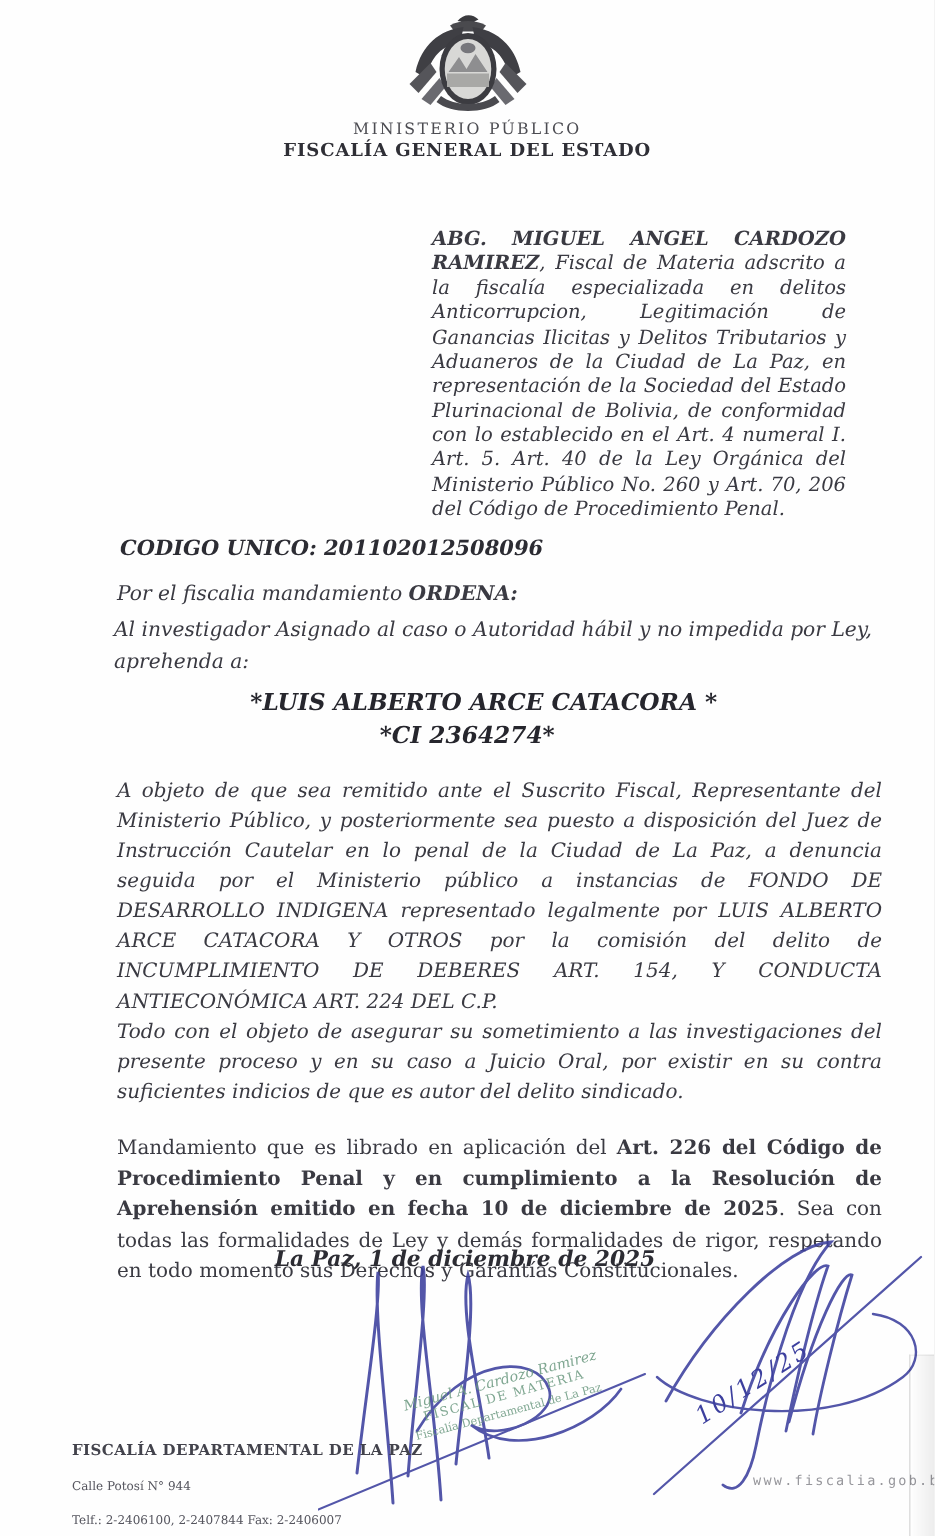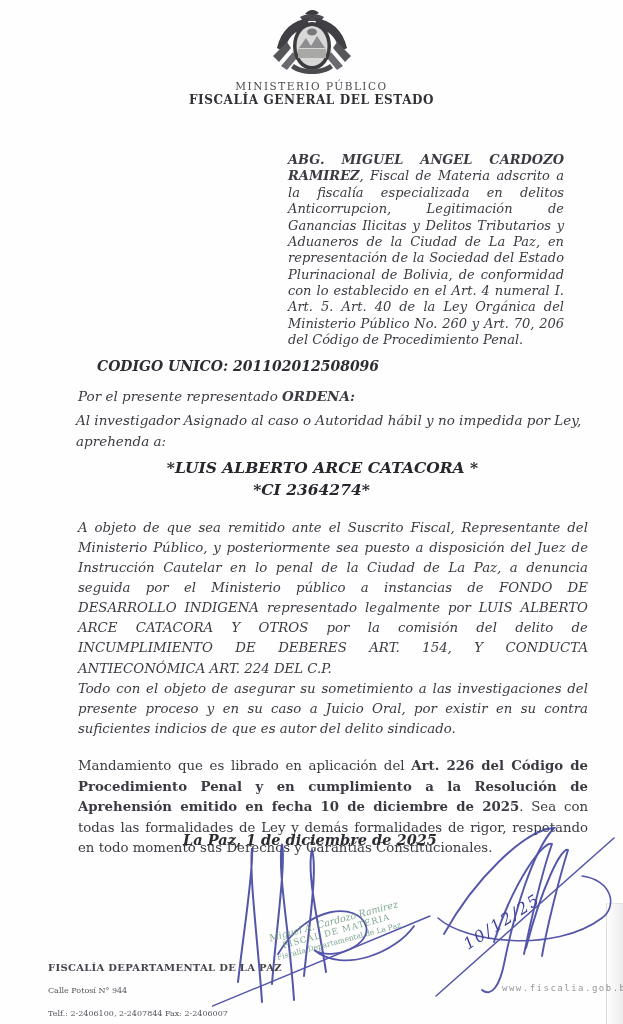--- a/index.html
+++ b/index.html
@@ -10,21 +10,21 @@
   }
   .emblem{position:absolute;left:0;right:0;top:8px;display:flex;justify-content:center;}
   .ministry{position:absolute;left:0;right:0;top:80px;font-size:10.5px;letter-spacing:1.5px;color:#4c4c52;text-align:center;}
   .office{position:absolute;left:0;right:0;top:93px;font-size:12px;font-weight:bold;letter-spacing:.6px;color:#2f2f36;text-align:center;}
   .doc-title{position:absolute;left:0;right:0;top:115px;font-size:20px;font-weight:bold;font-style:italic;letter-spacing:.4px;text-align:center;color:#27272e;}
   .intro{
     position:absolute;left:288px;top:152px;width:276px;
     font-size:13px;font-style:italic;line-height:1.26;text-align:justify;color:#3a3a42;
   }
   .b{font-weight:bold;}
-  .codigo{position:absolute;left:80px;top:358px;font-size:14px;font-weight:bold;font-style:italic;color:#2c2c33;margin-left:17px;}
+  .codigo{position:absolute;left:80px;top:358px;font-size:14px;font-weight:bold;font-style:italic;color:#2c2c33;}
   .ordena{position:absolute;left:78px;top:388px;font-size:13.5px;font-style:italic;color:#3a3a42;}
   .addressee{position:absolute;left:76px;top:410px;width:512px;font-size:13.5px;font-style:italic;line-height:1.55;color:#3a3a42;}
   .subject-name{position:absolute;left:0;right:0;top:458px;text-align:center;font-size:15.5px;font-weight:bold;font-style:italic;color:#26262d;padding-left:22px;}
   .subject-ci{position:absolute;left:0;right:0;top:480px;text-align:center;font-size:15.5px;font-weight:bold;font-style:italic;color:#26262d;}
   .body1{position:absolute;left:78px;top:518px;width:510px;font-size:13.3px;font-style:italic;line-height:1.51;text-align:justify;color:#3a3a42;}
   .body3{position:absolute;left:78px;top:722px;width:510px;font-size:13.3px;line-height:1.55;text-align:justify;color:#3a3a42;margin-top:34px;}
   .dateline{position:absolute;left:110px;top:831px;width:400px;text-align:center;font-size:14.5px;font-weight:bold;font-style:italic;color:#2c2c33;}
   .sig{position:absolute;pointer-events:none;}
   .stamp{
     position:absolute;left:256px;top:915px;width:160px;text-align:center;
@@ -78,21 +78,21 @@
     </svg>
   </div>
 
   <div class="ministry">MINISTERIO PÚBLICO</div>
   <div class="office">FISCALÍA GENERAL DEL ESTADO</div>
 
   <div class="intro"><span class="b">ABG. MIGUEL ANGEL CARDOZO RAMIREZ</span><span>, Fiscal de Materia adscrito a la fiscalía especializada en delitos Anticorrupcion, Legitimación de Ganancias Ilicitas y Delitos Tributarios y Aduaneros de la Ciudad de La Paz, en representación de la Sociedad del Estado Plurinacional de Bolivia, de conformidad con lo establecido en el Art. 4 numeral I. Art. 5. Art. 40 de la Ley Orgánica del Ministerio Público No. 260 y Art. 70, 206 del Código de Procedimiento Penal.</span></div>
 
   <div class="codigo">CODIGO UNICO: 201102012508096</div>
 
-  <div class="ordena"><span>Por el presente representado </span><span class="b">ORDENA:</span></div>
+  <div class="ordena"><span>Por el fiscalia mandamiento </span><span class="b">ORDENA:</span></div>
 
   <div class="addressee">Al investigador Asignado al caso o Autoridad hábil y no impedida por Ley, aprehenda a:</div>
 
   <div class="subject-name">*LUIS ALBERTO ARCE CATACORA *</div>
   <div class="subject-ci">*CI 2364274*</div>
 
   <div class="body1">
     <div>A objeto de que sea remitido ante el Suscrito Fiscal, Representante del Ministerio Público, y posteriormente sea puesto a disposición del Juez de Instrucción Cautelar en lo penal de la Ciudad de La Paz, a denuncia seguida por el Ministerio público a instancias de FONDO DE DESARROLLO INDIGENA representado legalmente por LUIS ALBERTO ARCE CATACORA Y OTROS por la comisión del delito de INCUMPLIMIENTO DE DEBERES ART. 154, Y CONDUCTA ANTIECONÓMICA ART. 224 DEL C.P.</div>
     <div>Todo con el objeto de asegurar su sometimiento a las investigaciones del presente proceso y en su caso a Juicio Oral, por existir en su contra suficientes indicios de que es autor del delito sindicado.</div>
   </div>

